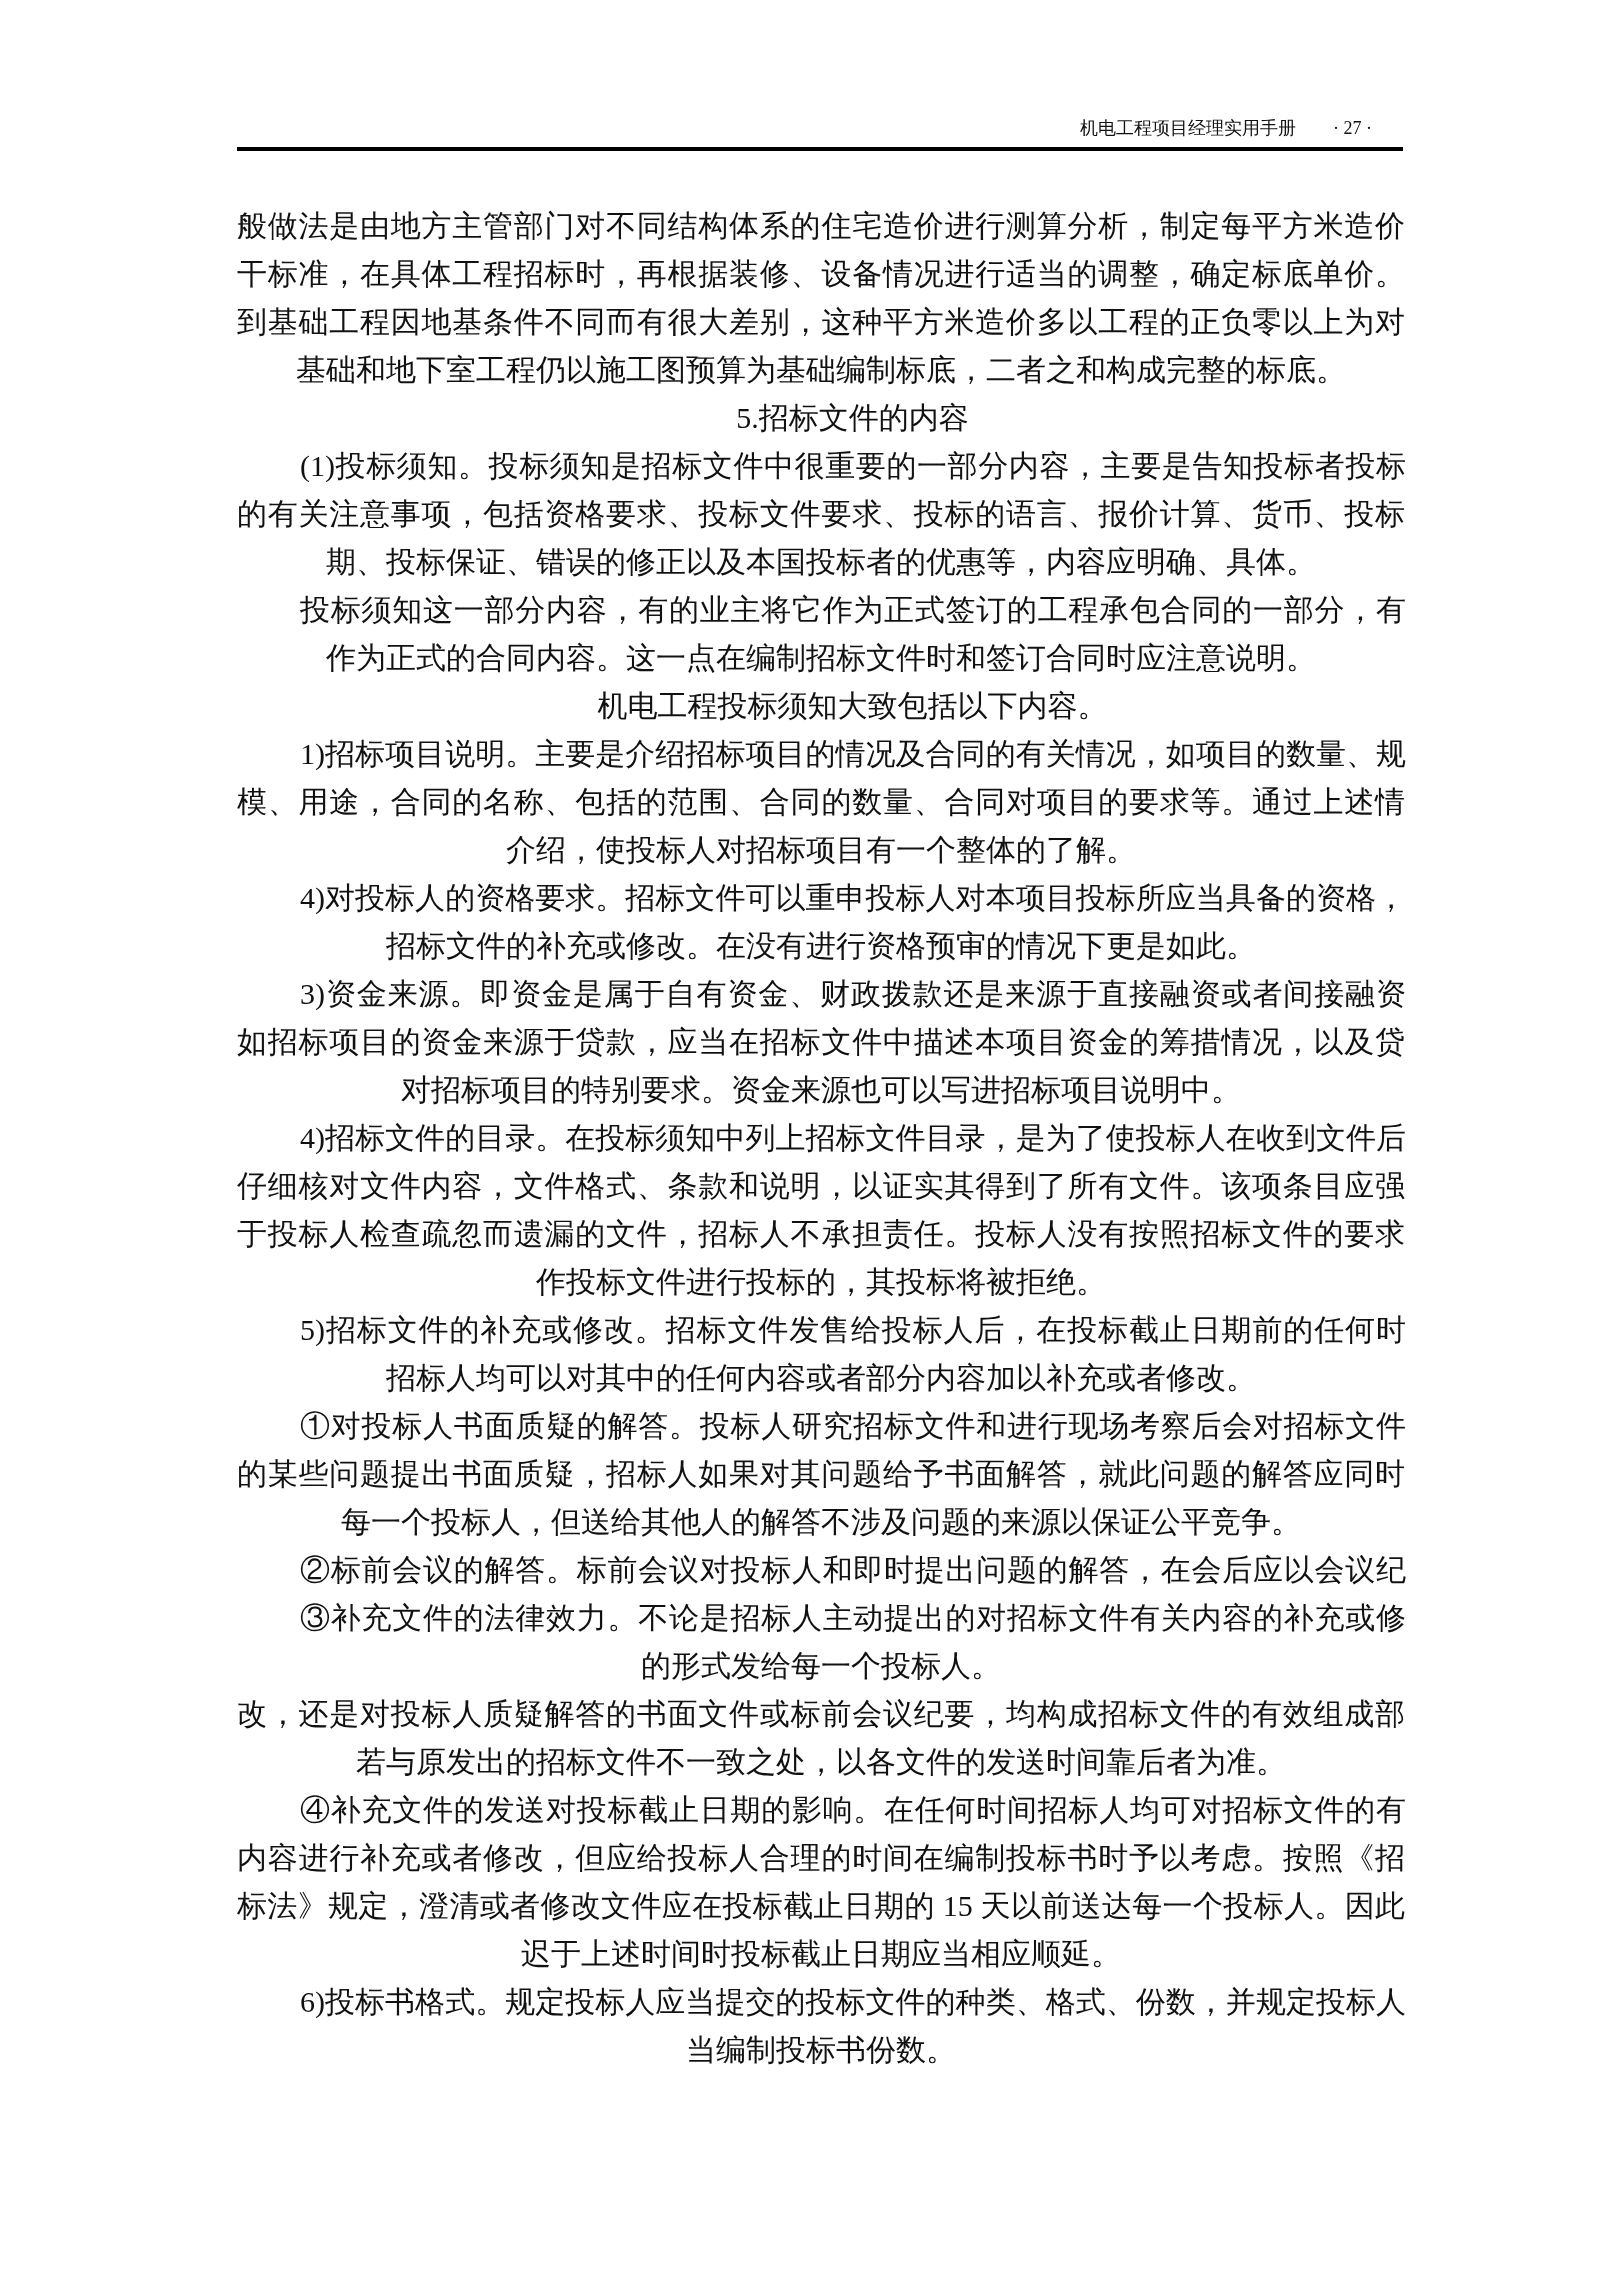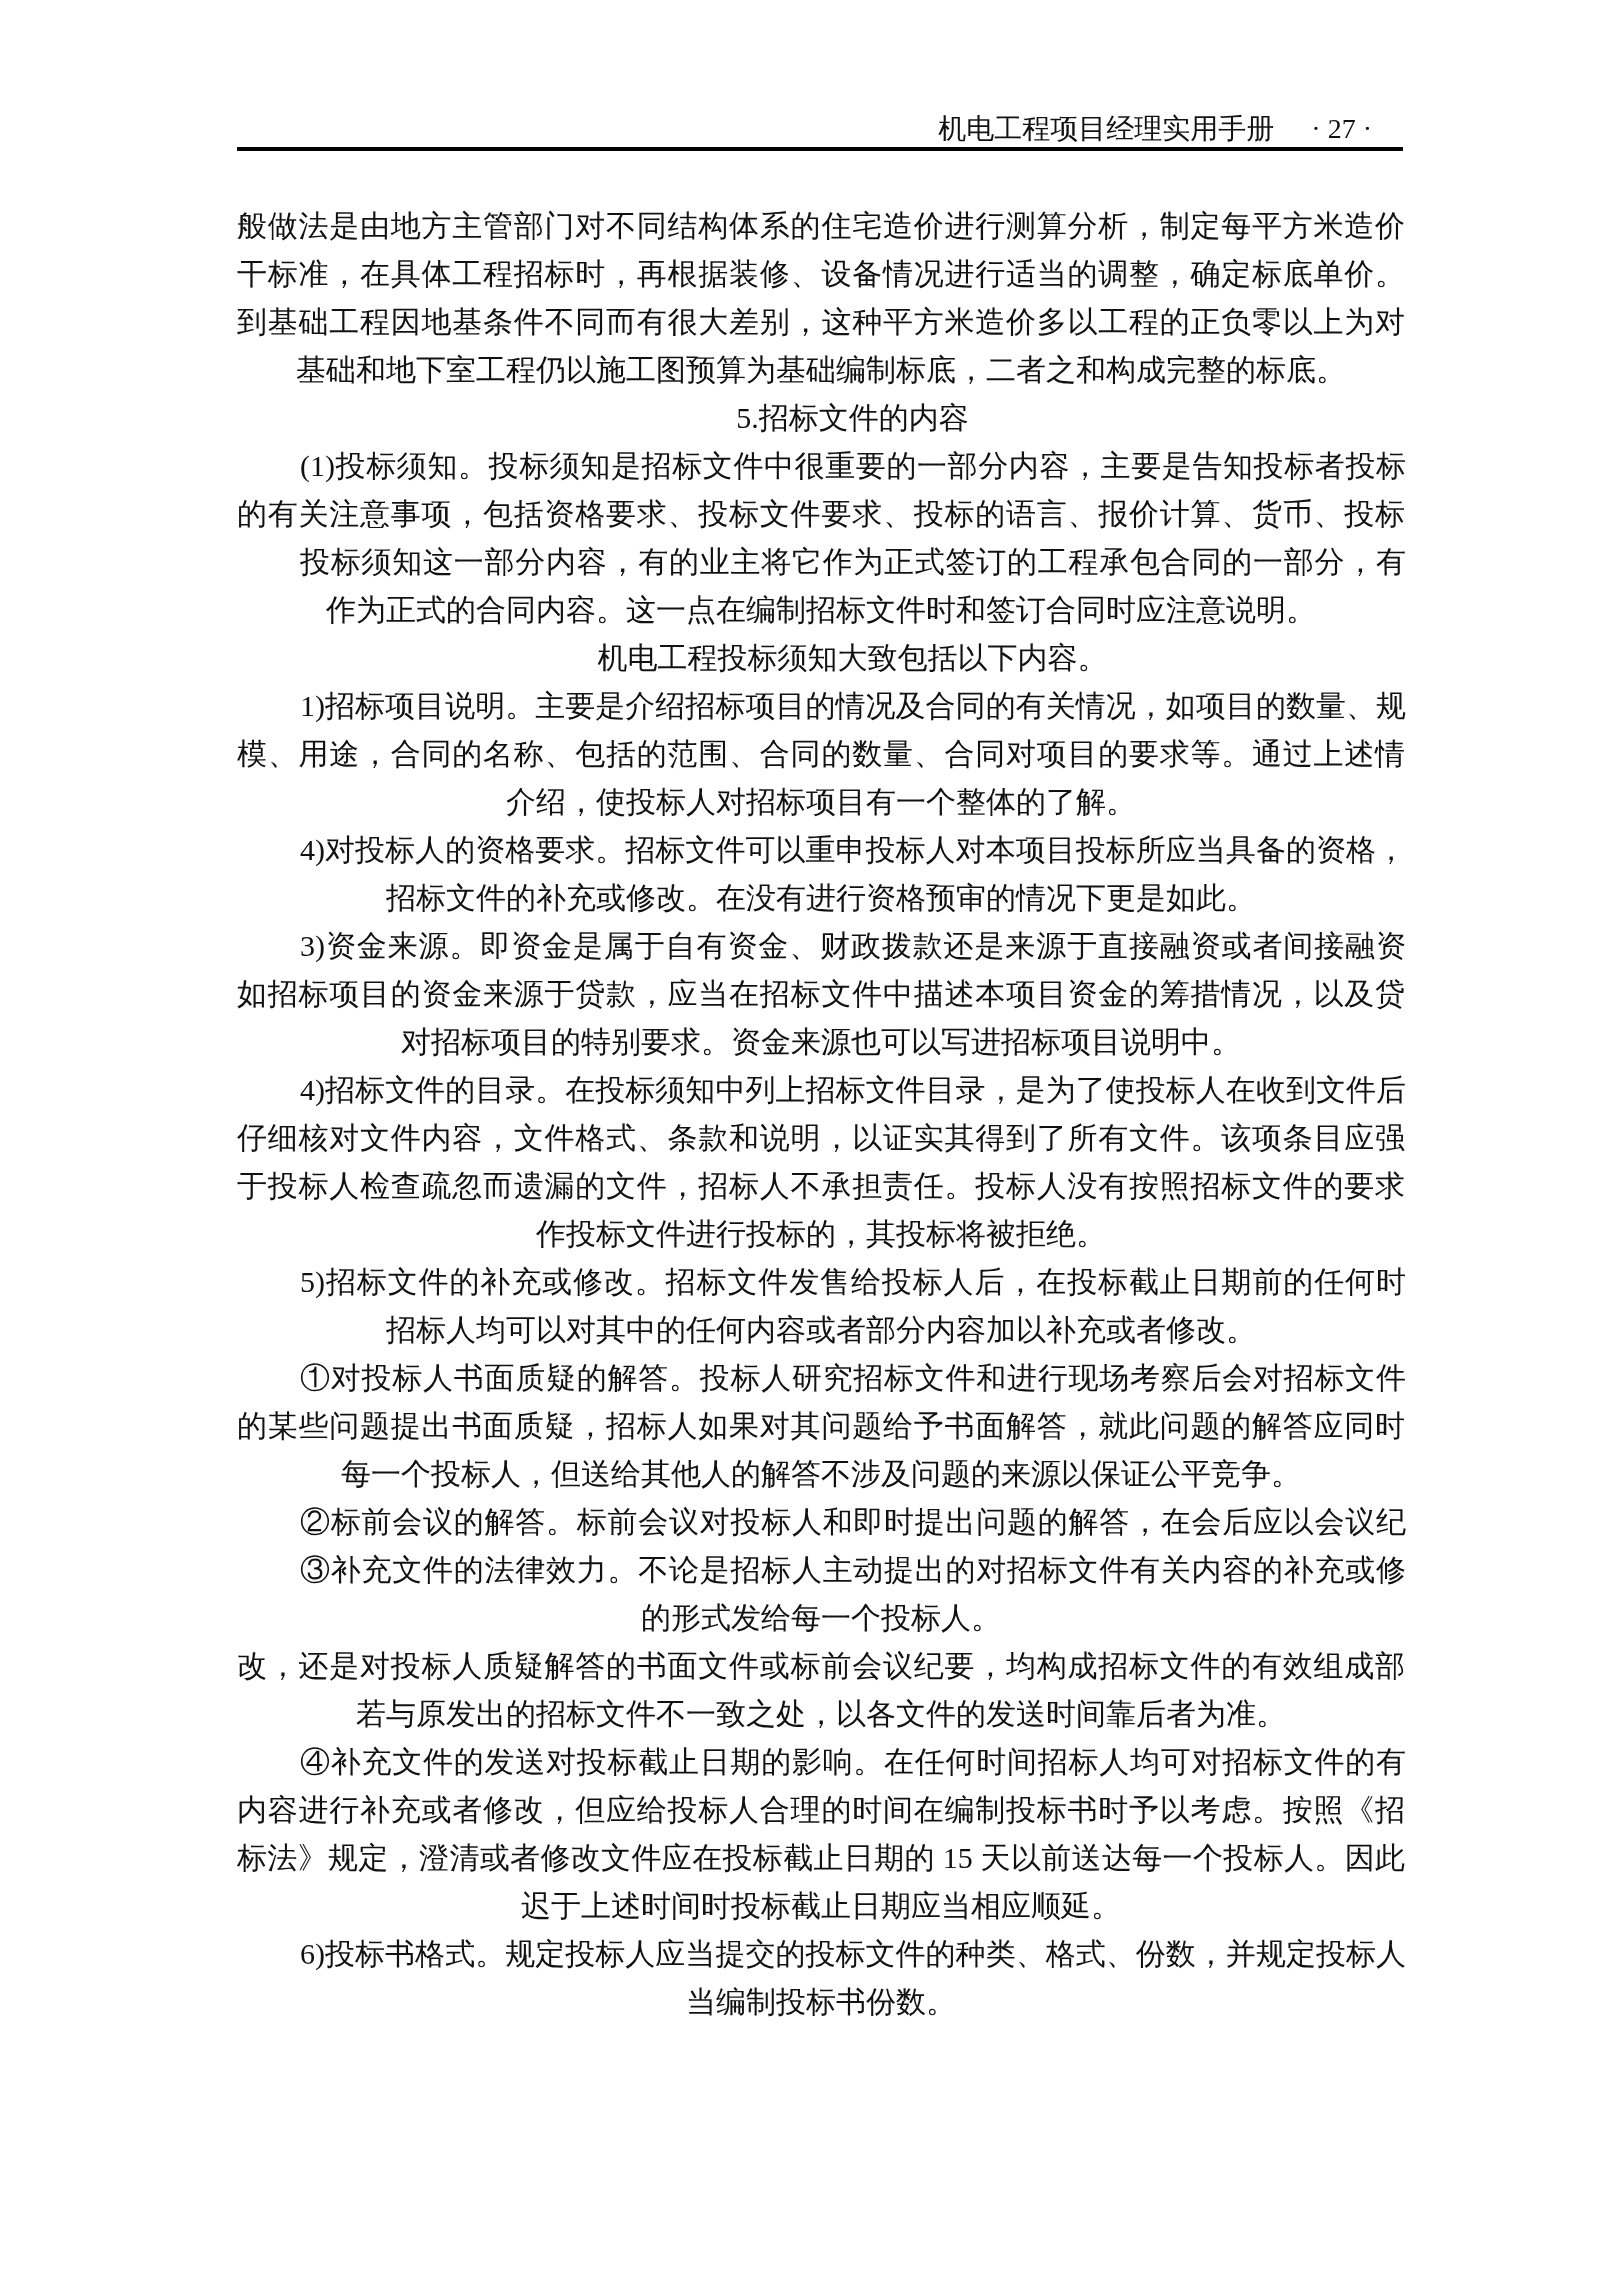--- a/index.html
+++ b/index.html
@@ -19,21 +19,21 @@
   }
   .running-header {
     position: absolute;
     top: 112px;
     left: 237px;
     width: 1135px;
     display: flex;
     justify-content: flex-end;
     align-items: baseline;
     gap: 37px;
-    font-size: 28px;
+    font-size: 18px;
     line-height: 33px;
     white-space: nowrap;
   }
   .header-rule {
     position: absolute;
     top: 147px;
     left: 237px;
     width: 1166px;
     height: 3.9px;
     background: #000000;
@@ -73,20 +73,21 @@
   </div>
   <div class="header-rule"></div>
   <div class="body-text" id="body-text">
       <div class="line justify">般做法是由地方主管部门对不同结构体系的住宅造价进行测算分析，制定每平方米造价包</div>
       <div class="line justify">干标准，在具体工程招标时，再根据装修、设备情况进行适当的调整，确定标底单价。考虑</div>
       <div class="line justify">到基础工程因地基条件不同而有很大差别，这种平方米造价多以工程的正负零以上为对象，</div>
       <div class="line">基础和地下室工程仍以施工图预算为基础编制标底，二者之和构成完整的标底。</div>
       <div class="line indent">5.招标文件的内容</div>
       <div class="line indent justify">(1)投标须知。投标须知是招标文件中很重要的一部分内容，主要是告知投标者投标时</div>
       <div class="line justify">的有关注意事项，包括资格要求、投标文件要求、投标的语言、报价计算、货币、投标有效</div>
+      <div class="line">期、投标保证、错误的修正以及本国投标者的优惠等，内容应明确、具体。</div>
       <div class="line indent justify">投标须知这一部分内容，有的业主将它作为正式签订的工程承包合同的一部分，有的不</div>
       <div class="line">作为正式的合同内容。这一点在编制招标文件时和签订合同时应注意说明。</div>
       <div class="line indent">机电工程投标须知大致包括以下内容。</div>
       <div class="line indent justify">1)招标项目说明。主要是介绍招标项目的情况及合同的有关情况，如项目的数量、规</div>
       <div class="line justify">模、用途，合同的名称、包括的范围、合同的数量、合同对项目的要求等。通过上述情况的</div>
       <div class="line">介绍，使投标人对招标项目有一个整体的了解。</div>
       <div class="line indent justify">4)对投标人的资格要求。招标文件可以重申投标人对本项目投标所应当具备的资格，</div>
       <div class="line">招标文件的补充或修改。在没有进行资格预审的情况下更是如此。</div>
       <div class="line indent justify">3)资金来源。即资金是属于自有资金、财政拨款还是来源于直接融资或者间接融资等。</div>
       <div class="line justify">如招标项目的资金来源于贷款，应当在招标文件中描述本项目资金的筹措情况，以及贷款方</div>

